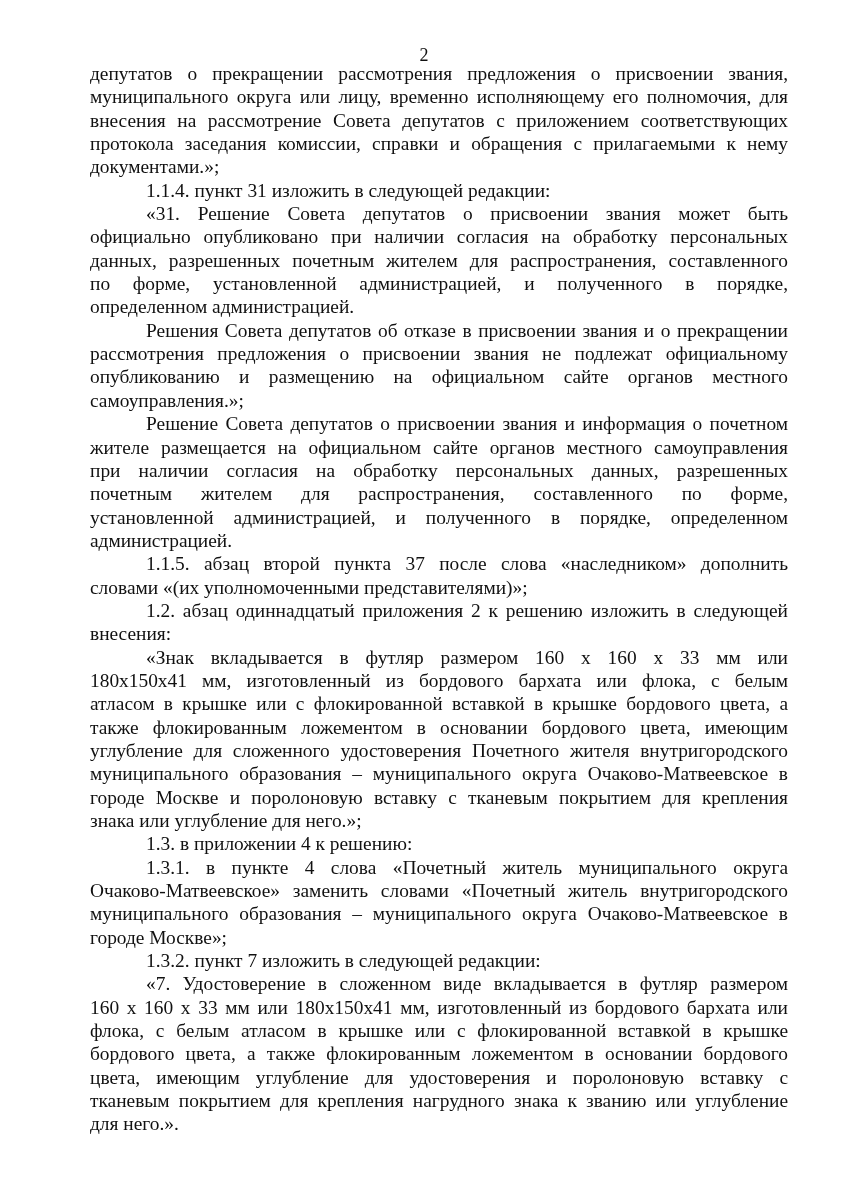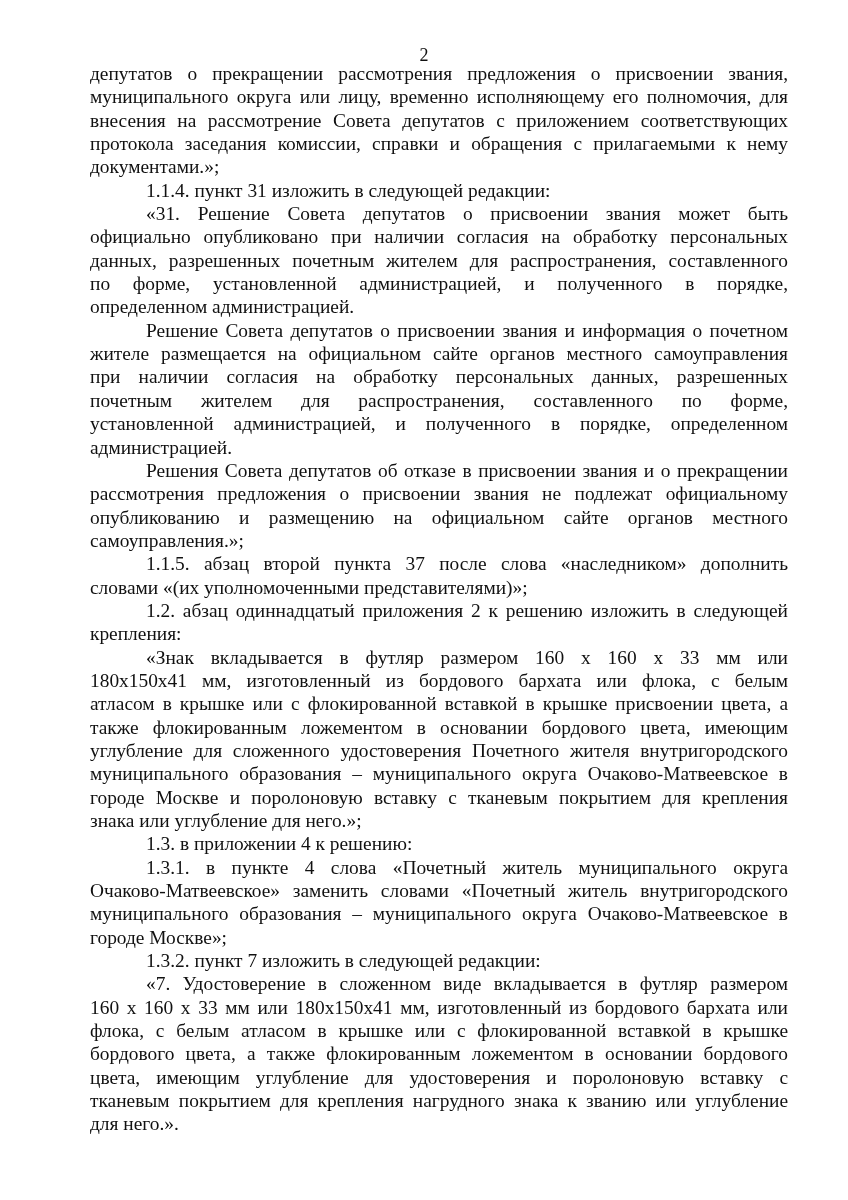--- a/index.html
+++ b/index.html
@@ -41,45 +41,45 @@
         <span class="ln ind last">1.1.4. пункт 31 изложить в следующей редакции:</span>
       </div>
       <div class="para">
         <span class="ln ind">«31. Решение Совета депутатов о присвоении звания может быть</span>
         <span class="ln">официально опубликовано при наличии согласия на обработку персональных</span>
         <span class="ln">данных, разрешенных почетным жителем для распространения, составленного</span>
         <span class="ln">по форме, установленной администрацией, и полученного в порядке,</span>
         <span class="ln last">определенном администрацией.</span>
       </div>
       <div class="para">
+        <span class="ln ind">Решения Совета депутатов об отказе в присвоении звания и о прекращении</span>
+        <span class="ln">рассмотрения предложения о присвоении звания не подлежат официальному</span>
+        <span class="ln">опубликованию и размещению на официальном сайте органов местного</span>
+        <span class="ln last">самоуправления.»;</span>
+      </div>
+      <div class="para">
         <span class="ln ind">Решение Совета депутатов о присвоении звания и информация о почетном</span>
         <span class="ln">жителе размещается на официальном сайте органов местного самоуправления</span>
         <span class="ln">при наличии согласия на обработку персональных данных, разрешенных</span>
         <span class="ln">почетным жителем для распространения, составленного по форме,</span>
         <span class="ln">установленной администрацией, и полученного в порядке, определенном</span>
         <span class="ln last">администрацией.</span>
       </div>
       <div class="para">
-        <span class="ln ind">Решения Совета депутатов об отказе в присвоении звания и о прекращении</span>
-        <span class="ln">рассмотрения предложения о присвоении звания не подлежат официальному</span>
-        <span class="ln">опубликованию и размещению на официальном сайте органов местного</span>
-        <span class="ln last">самоуправления.»;</span>
-      </div>
-      <div class="para">
         <span class="ln ind">1.1.5. абзац второй пункта 37 после слова «наследником» дополнить</span>
         <span class="ln last">словами «(их уполномоченными представителями)»;</span>
       </div>
       <div class="para">
         <span class="ln ind">1.2. абзац одиннадцатый приложения 2 к решению изложить в следующей</span>
-        <span class="ln last">крепления:</span>
+        <span class="ln last">внесения:</span>
       </div>
       <div class="para">
         <span class="ln ind">«Знак вкладывается в футляр размером 160 х 160 х 33 мм или</span>
         <span class="ln">180х150х41 мм, изготовленный из бордового бархата или флока, с белым</span>
-        <span class="ln">атласом в крышке или с флокированной вставкой в крышке присвоении цвета, а</span>
+        <span class="ln">атласом в крышке или с флокированной вставкой в крышке бордового цвета, а</span>
         <span class="ln">также флокированным ложементом в основании бордового цвета, имеющим</span>
         <span class="ln">углубление для сложенного удостоверения Почетного жителя внутригородского</span>
         <span class="ln">муниципального образования – муниципального округа Очаково-Матвеевское в</span>
         <span class="ln">городе Москве и поролоновую вставку с тканевым покрытием для крепления</span>
         <span class="ln last">знака или углубление для него.»;</span>
       </div>
       <div class="para">
         <span class="ln ind last">1.3. в приложении 4 к решению:</span>
       </div>
       <div class="para">

